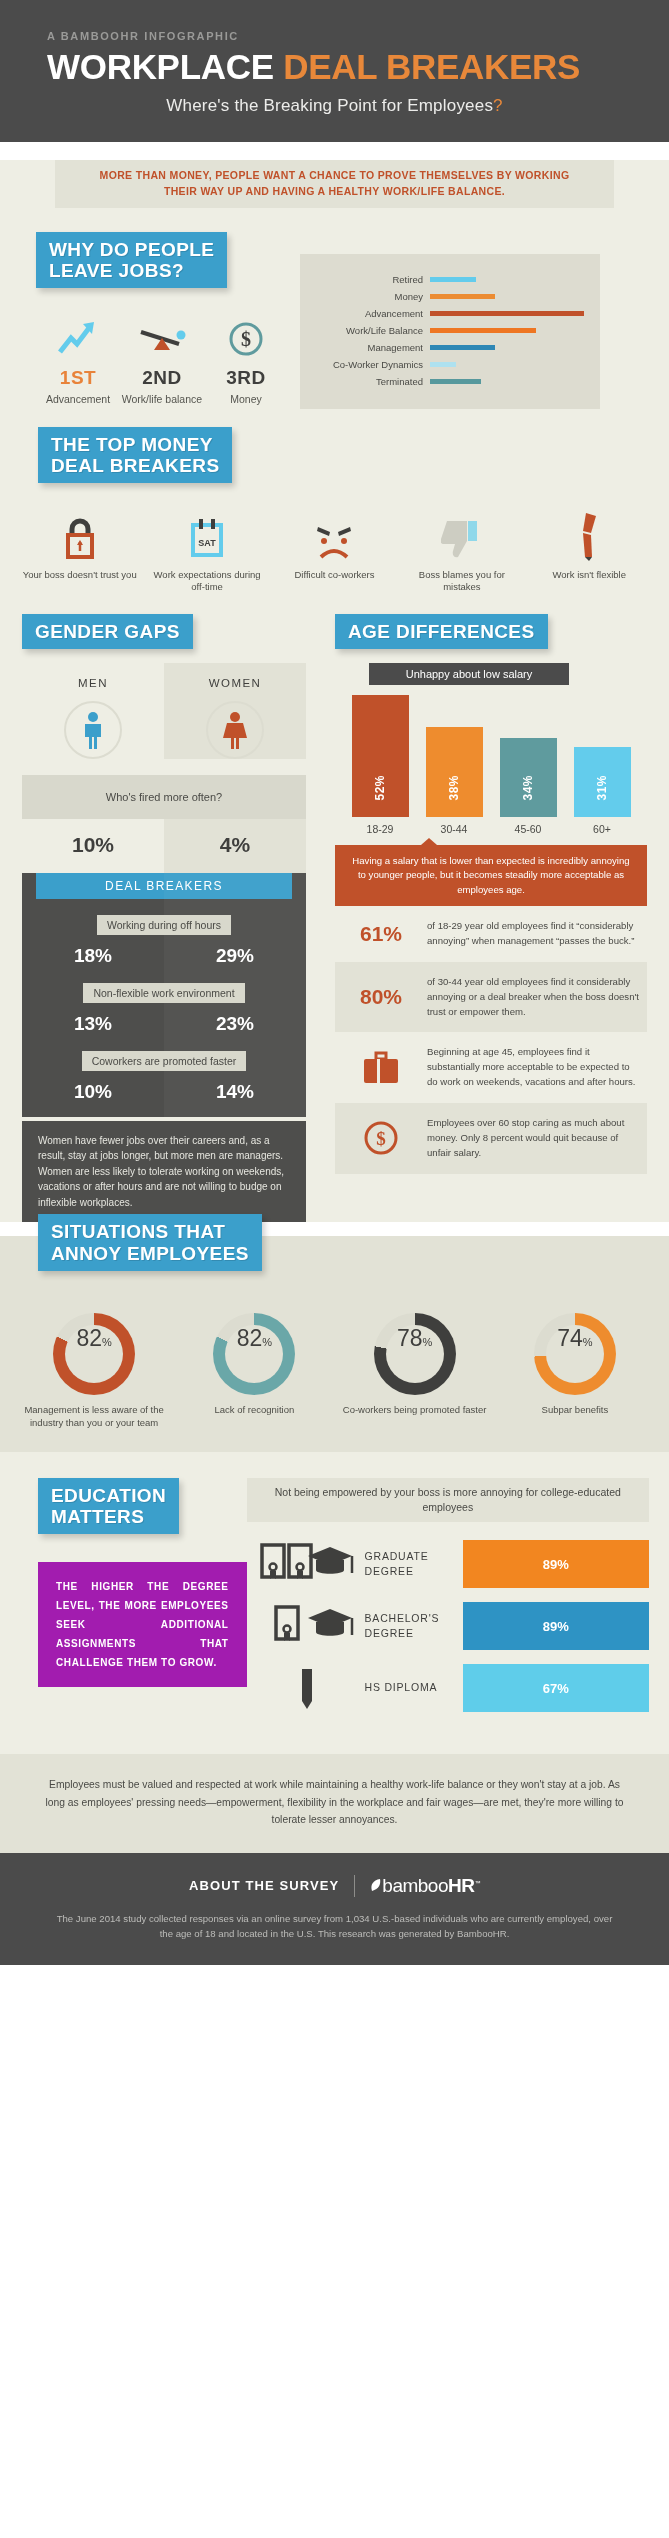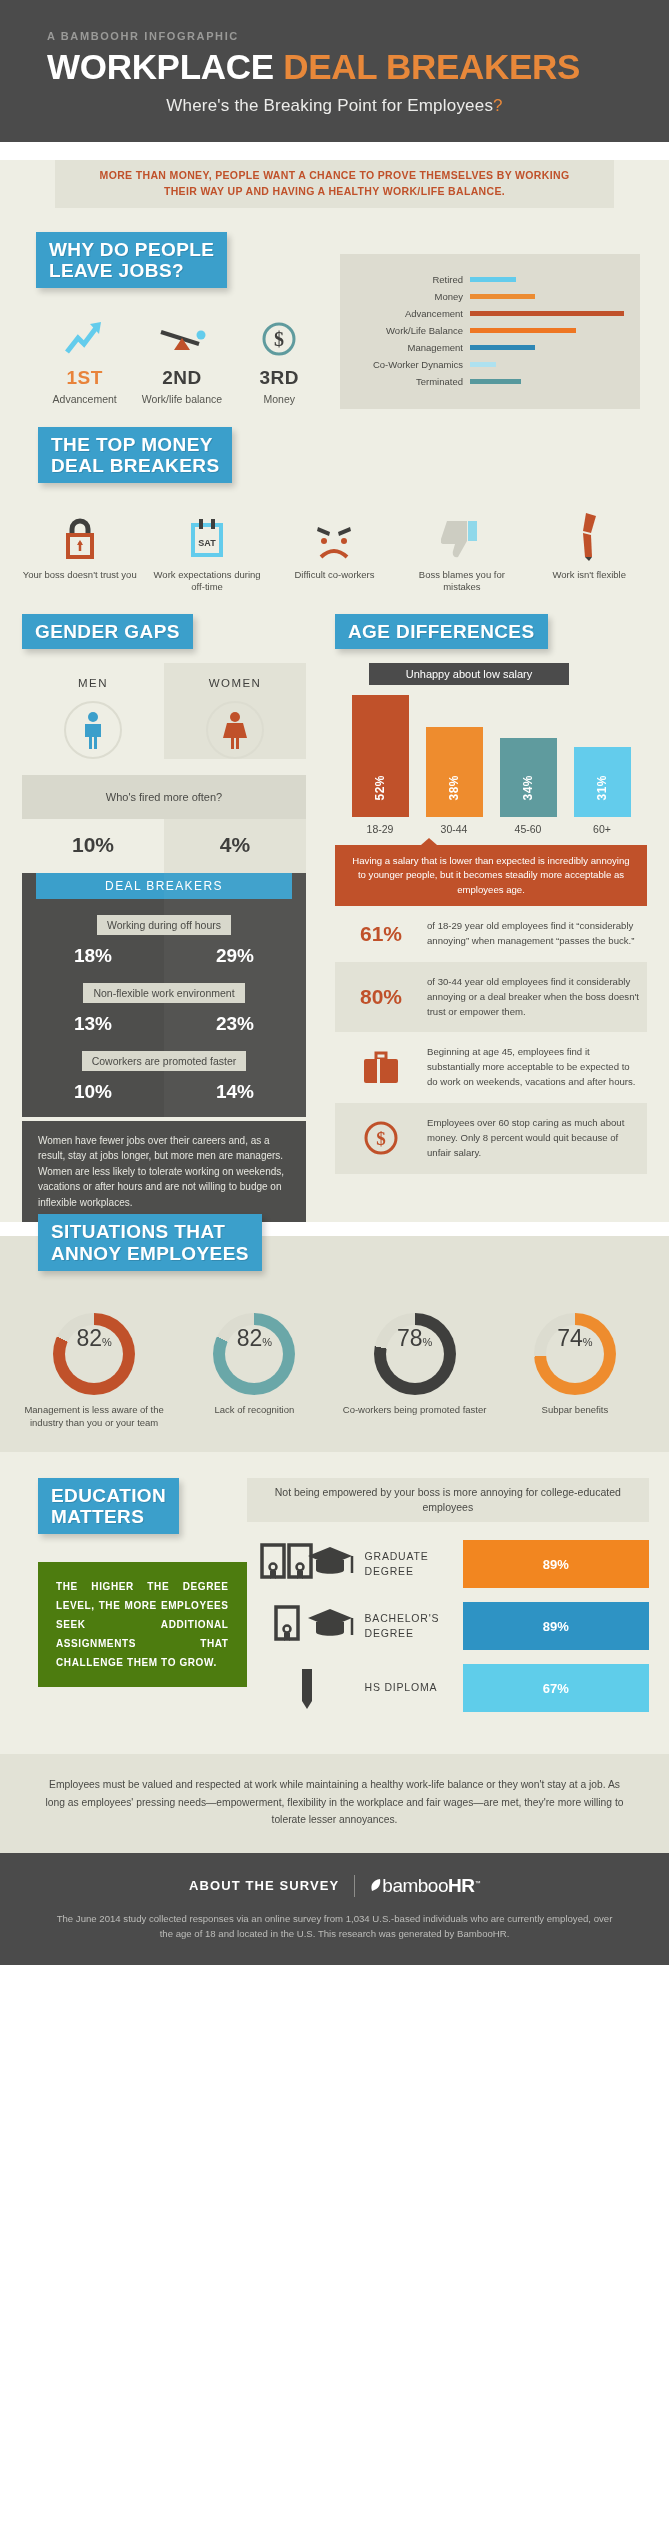--- a/index.html
+++ b/index.html
@@ -70,21 +70,21 @@
     letter-spacing: 0.35px;
     text-align: center;
     padding: 8px 30px;
     margin: 18px 55px 0 55px;
     line-height: 1.5;
   }
 
   
   .sec1 { position: relative; padding: 24px 0 0 0; }
   .sec1-inner { display: flex; }
-  .sec1-left { width: 340px; padding-left: 36px; }
+  .sec1-left { width: 300px; padding-left: 36px; }
   .sec1-right { width: 300px; padding-top: 22px; }
 
   .ranks { display: flex; margin-top: 24px; padding-right: 12px; }
   .rank { width: 33.33%; text-align: center; }
   .rank .ico { height: 46px; display: flex; align-items: flex-end; justify-content: center; }
   .rank .pos { font-size: 19px; font-weight: bold; letter-spacing: 0.5px; margin-top: 9px; color: #3f3f3d; }
   .rank.first .pos { color: #e8833a; }
   .rank .cap { font-size: 10.5px; margin-top: 4px; color: #55554f; line-height: 1.25; }
 
   .chartbox { background: #dddcd0; padding: 14px 16px 16px 10px; }
@@ -196,21 +196,21 @@
 
   
   .sec5 { background: #eeeee4; padding: 26px 0 28px 0; display: flex; }
   .edu-l { width: 252px; padding-left: 38px; }
   .edu-r { width: 433px; padding-right: 20px; }
   .edu-note {
     background: #e2e2d6; color: #4a4a46; font-size: 10.5px; text-align: center;
     padding: 7px 10px; line-height: 1.45; margin-bottom: 18px;
   }
   .dark-quote {
-    background: #4d7c0f; color: #ffffff; font-size: 10px; font-weight: bold;
+    background: #a21caf; color: #ffffff; font-size: 10px; font-weight: bold;
     letter-spacing: 0.6px; line-height: 1.9; padding: 15px 18px; margin-top: 28px;
     text-align: justify;
   }
   .edu-row { display: flex; align-items: center; margin-bottom: 14px; }
   .edu-ico { width: 118px; display: flex; justify-content: center; align-items: center; }
   .edu-lbl { width: 98px; font-size: 10.5px; letter-spacing: 0.8px; color: #3f3f3d; line-height: 1.45; }
   .edu-bar { flex: 1; height: 48px; display: flex; align-items: center; justify-content: center;
              color: #ffffff; font-weight: bold; font-size: 13px; }
 
   

